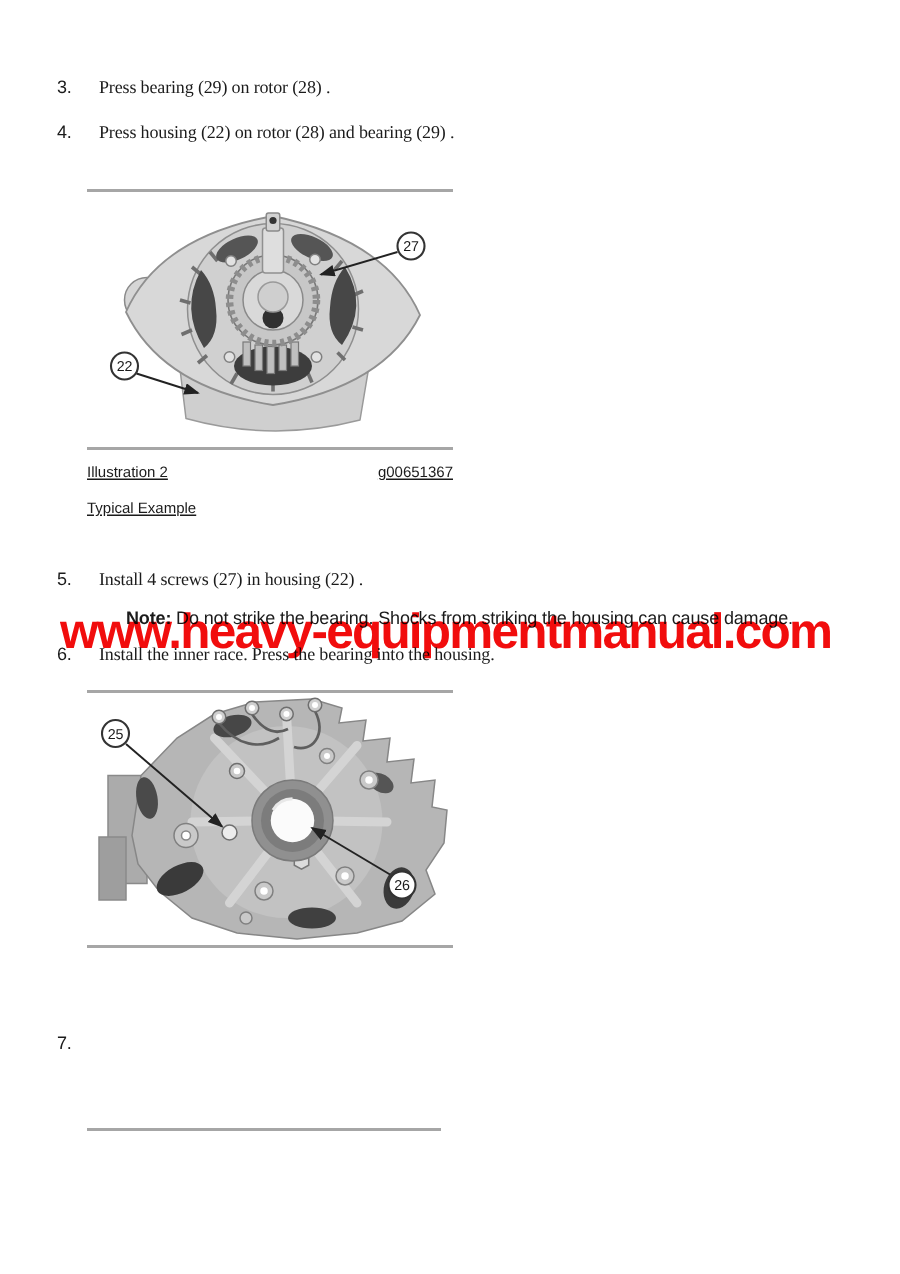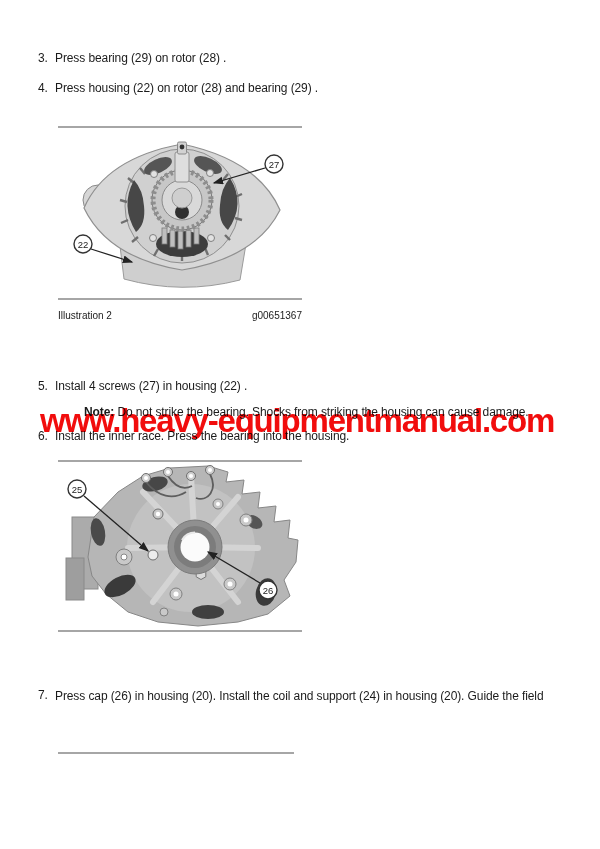--- a/index.html
+++ b/index.html
@@ -4,24 +4,24 @@
 <style>
   html,body{margin:0;padding:0;background:#ffffff;}
   body{
     width:600px;height:849px;position:relative;overflow:hidden;
     font-family:"Liberation Sans", sans-serif;
     font-size:12px;color:#1b1b1b;letter-spacing:-0.1px;
   }
   .abs{position:absolute;}
   .step{position:absolute;left:38px;}
   .step .num{position:absolute;left:0;top:0;}
-  .step .txt{margin-left:17px;white-space:nowrap;}
+  .step .txt{margin-left:28px;white-space:nowrap;font-family:Liberation Serif, serif;}
   .line{height:17.5px;line-height:17.5px;white-space:nowrap;}
   .rule{height:2px;background:#a6a6a6;}
-  .fig{position:absolute;left:58px;width:244px;}
+  .fig{position:absolute;left:58px;width:244px;text-decoration:underline;}
   .fig svg{display:block;}
   .caption-row{display:flex;justify-content:space-between;margin-top:10px;
     font-size:10px;color:#1b1b1b;letter-spacing:0;}
   .subcaption{margin-top:13px;font-size:10px;letter-spacing:0;}
   .note-block{position:absolute;left:55px;width:480px;line-height:17px;padding-left:29px;}
   .watermark{
     position:absolute;left:40px;top:404px;z-index:50;
     font-weight:700;font-size:33px;letter-spacing:-1.2px;line-height:1;
     white-space:nowrap;mix-blend-mode:multiply;opacity:.95;
   }
@@ -123,20 +123,21 @@
       <line x1="33" y1="121" x2="74" y2="134" stroke="#222" stroke-width="1.3" marker-end="url(#ah1)"></line>
       <circle cx="25" cy="116" r="9" fill="#ffffff" stroke="#333" stroke-width="1.4"></circle>
       <text class="callout-num" x="25" y="119.5" text-anchor="middle">22</text>
     </g>
   </svg>
   <div class="rule"></div>
   <div class="caption-row">
     <span>Illustration 2</span>
     <span>g00651367</span>
   </div>
+  <div class="subcaption">Typical Example</div>
 </div>
 
 <div class="step" style="top:379px">
   <span class="num">5.</span>
   <div class="txt">Install 4 screws (27) in housing (22) .</div>
 </div>
 
 <div class="note-block" style="top:404px">
   <b>Note:</b><span> Do not strike the bearing. Shocks from striking the housing can cause damage.</span>
 </div>
@@ -238,17 +239,16 @@
       <circle cx="210" cy="128" r="9" fill="#ffffff" stroke="#333" stroke-width="1.4"></circle>
       <text class="callout-num" x="210" y="131.5" text-anchor="middle">26</text>
     </g>
   </svg>
   <div class="rule"></div>
 </div>
 
 <div class="step" style="top:688px">
   <span class="num">7.</span>
   <div class="txt">
-    <div class="line">Press cap (26) in housing (20). Install the coil and support (24) in housing (20). Guide the field</div>
   </div>
 </div>
 
 <div class="rule abs" style="left:58px;top:752px;width:236px"></div>
 
 </body></html>

